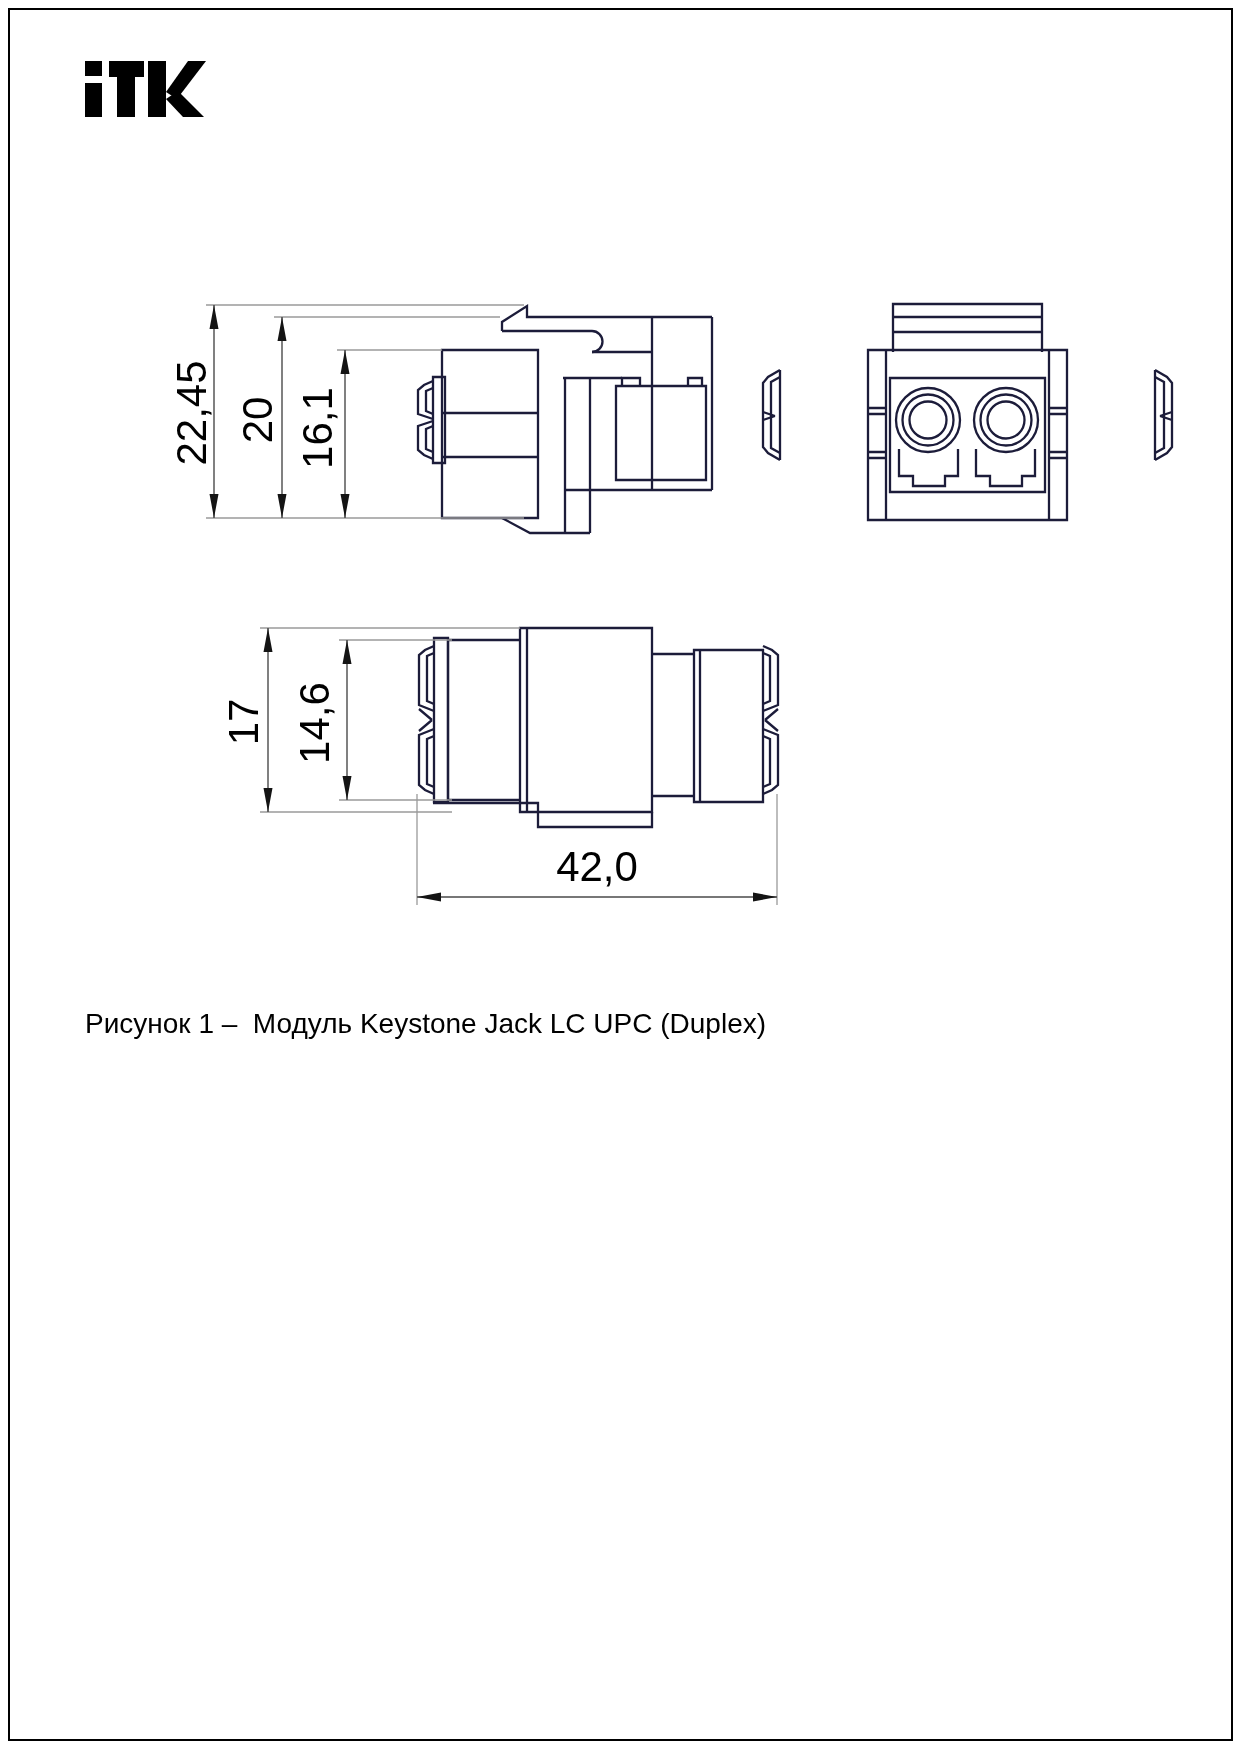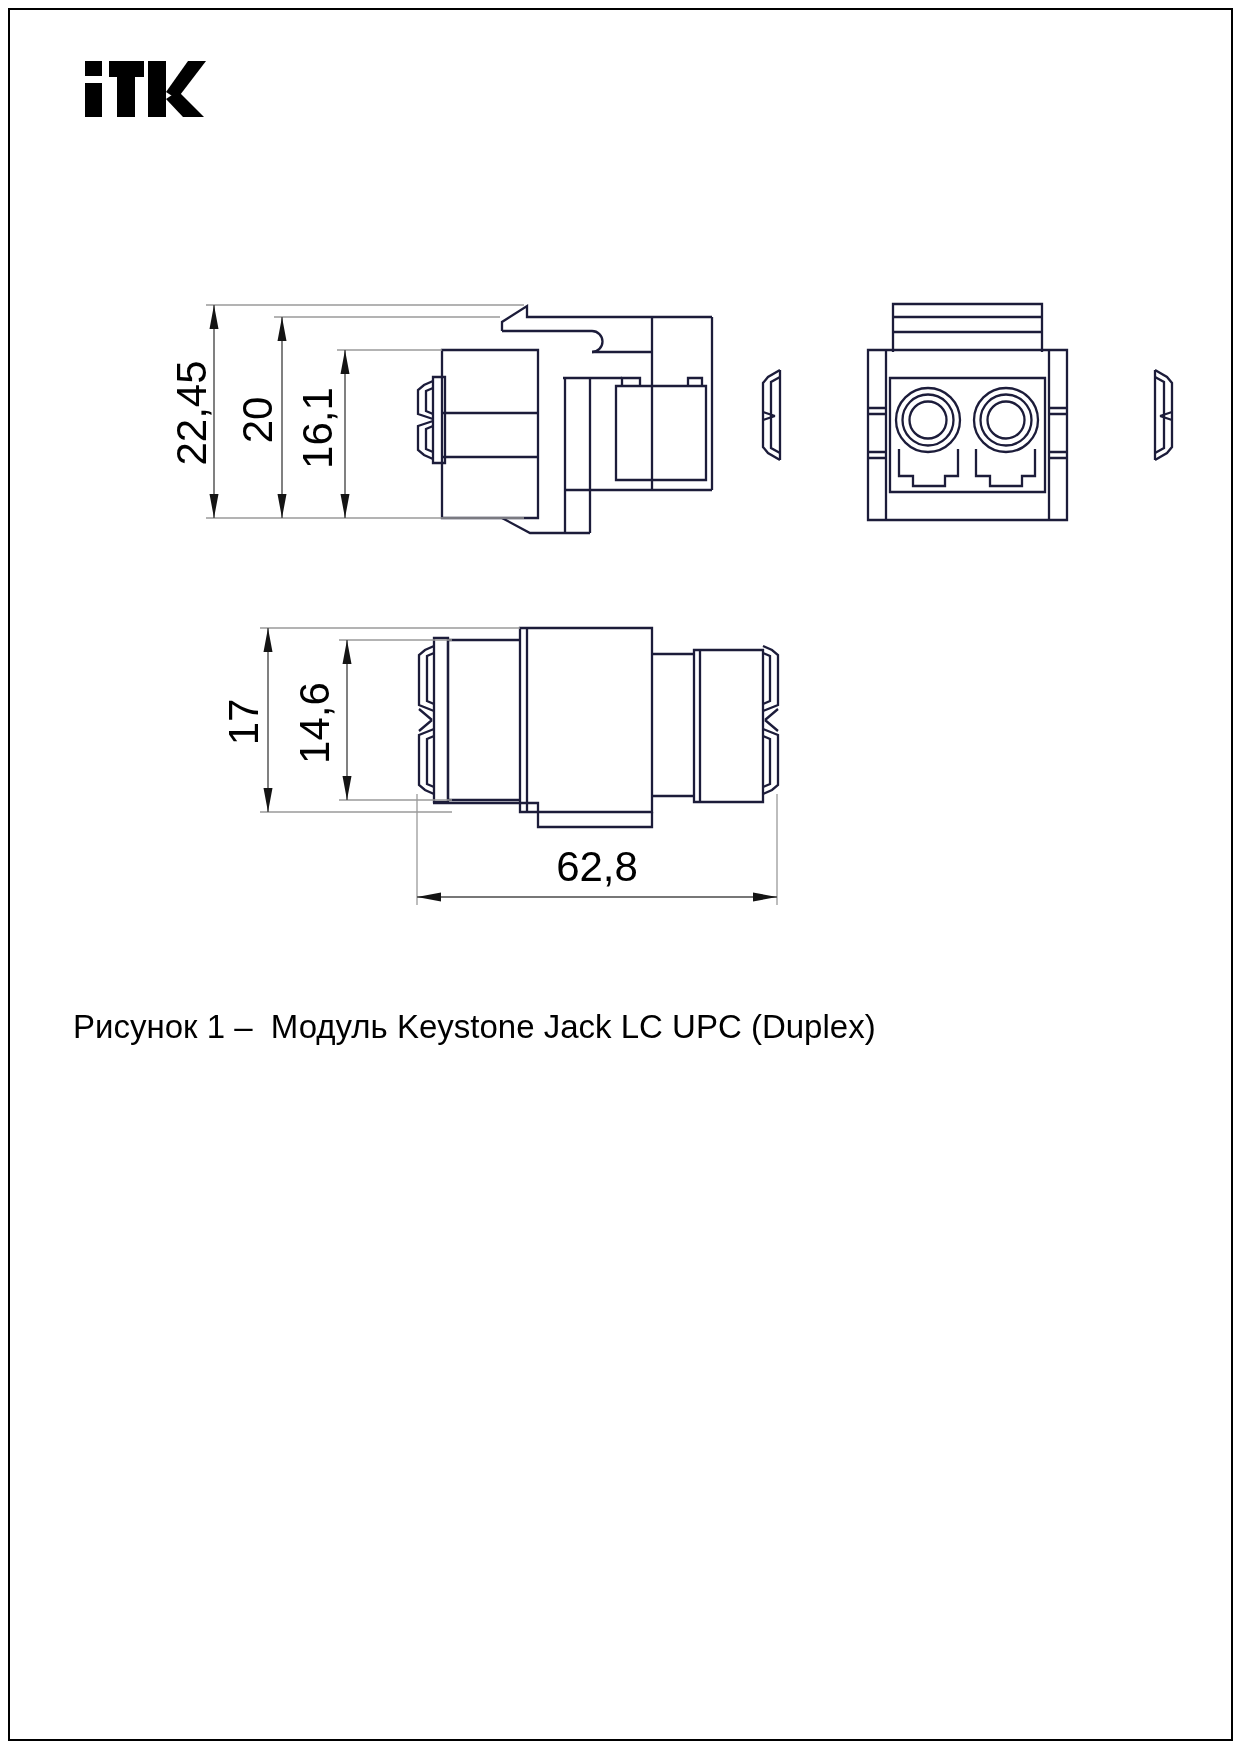--- a/index.html
+++ b/index.html
@@ -20,22 +20,22 @@
   .ext{fill:none; stroke:var(--ext); stroke-width:1.3;}
   .dim{fill:none; stroke:var(--dim); stroke-width:1.4;}
   .arr{fill:var(--arrow); stroke:none;}
   .logo-shape{fill:var(--logo);}
   .dim-label{
     position:absolute; color:var(--ink); font-size:42px; line-height:46px;
     text-align:center; white-space:nowrap;
   }
   .rot{transform:rotate(-90deg);}
   .caption{
-    position:absolute; left:73px; top:1008px; color:var(--ink);
-    font-size:33px; white-space:pre-wrap;
+    position:absolute; left:85px; top:1008px; color:var(--ink);
+    font-size:28px; white-space:pre-wrap;
   }
 </style>
 </head>
 <body>
 
 <div class="page">
   <div class="frame"></div>
 
   <svg class="drawing-svg" width="1244" height="1752" viewBox="0 0 1244 1752" aria-label="ITK">
 
@@ -176,16 +176,16 @@
       <polygon class="arr" points="417,897 441,892.5 441,901.5"></polygon>
       <polygon class="arr" points="777,897 753,892.5 753,901.5"></polygon>
     </g>
   </svg>
 
   <div class="dim-label rot" style="left:117px; top:390px; width:150px;">22,45</div>
   <div class="dim-label rot" style="left:223px; top:397px; width:70px;">20</div>
   <div class="dim-label rot" style="left:268px; top:405px; width:100px;">16,1</div>
   <div class="dim-label rot" style="left:209px; top:699px; width:70px;">17</div>
   <div class="dim-label rot" style="left:260px; top:700px; width:110px;">14,6</div>
-  <div class="dim-label" style="left:527px; top:844px; width:140px;">62,8</div>
+  <div class="dim-label" style="left:527px; top:844px; width:140px;">42,0</div>
 
   <div class="caption">Рисунок 1 –  Модуль Keystone Jack LC UPC (Duplex)</div>
 </div>
 
 </body></html>

